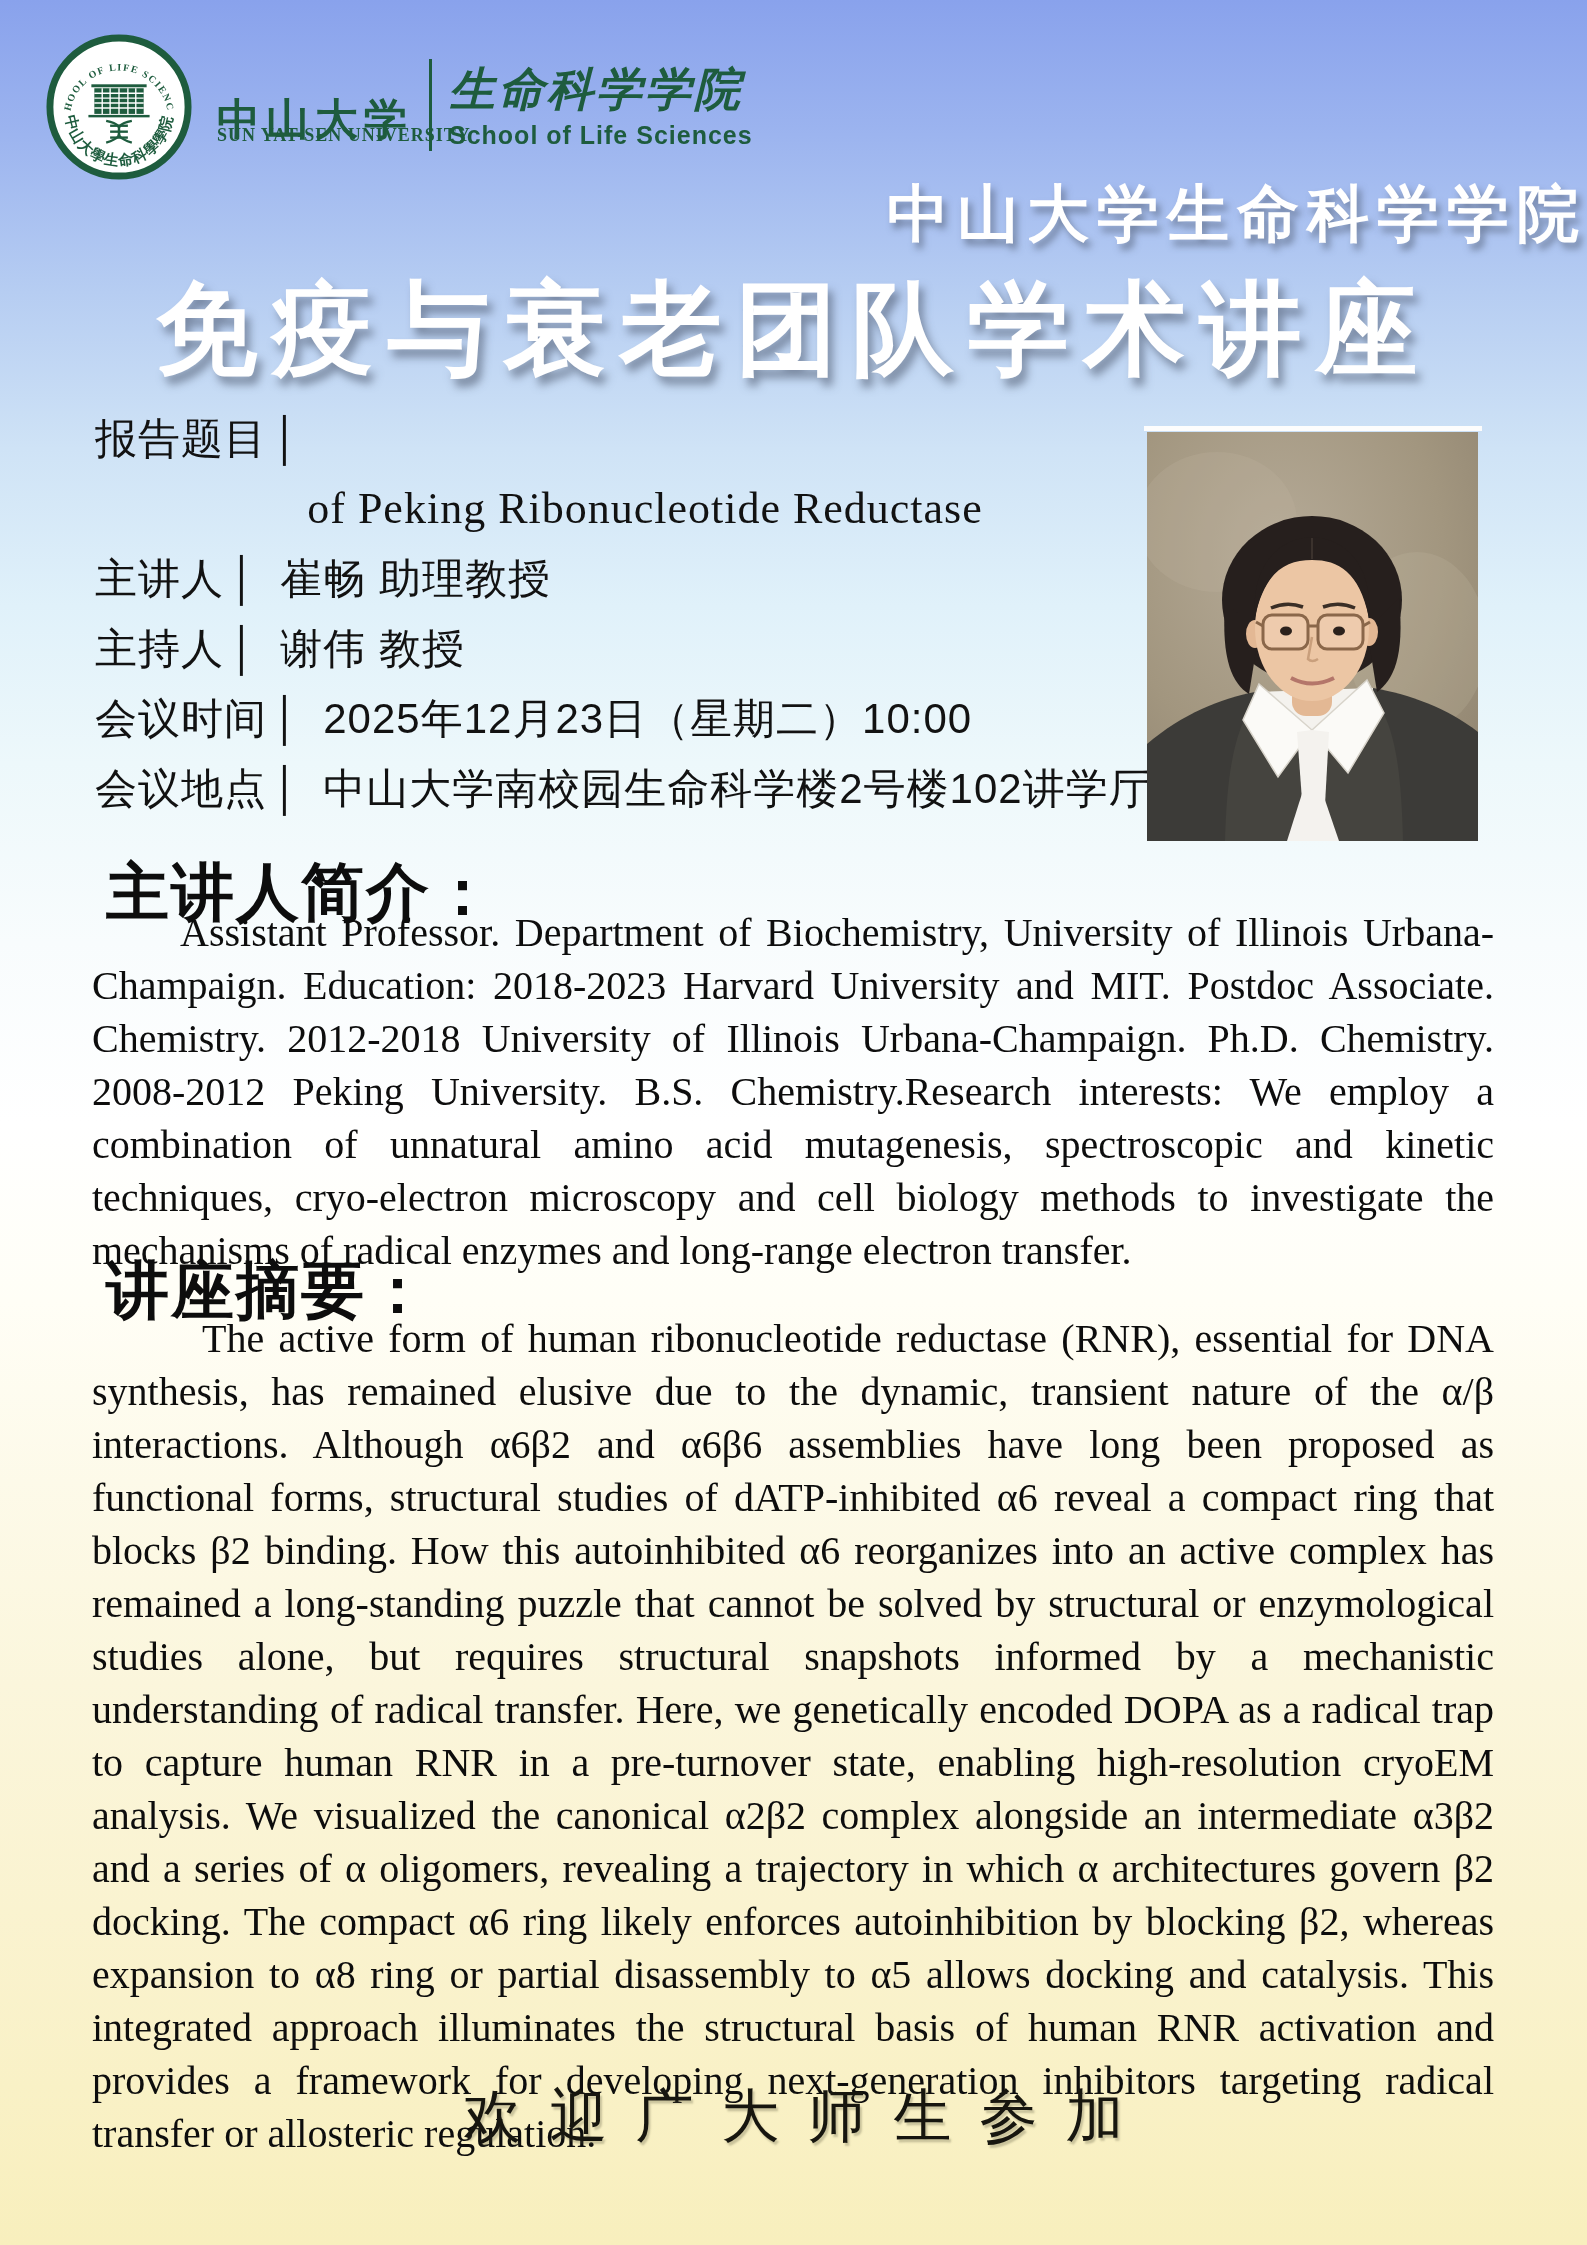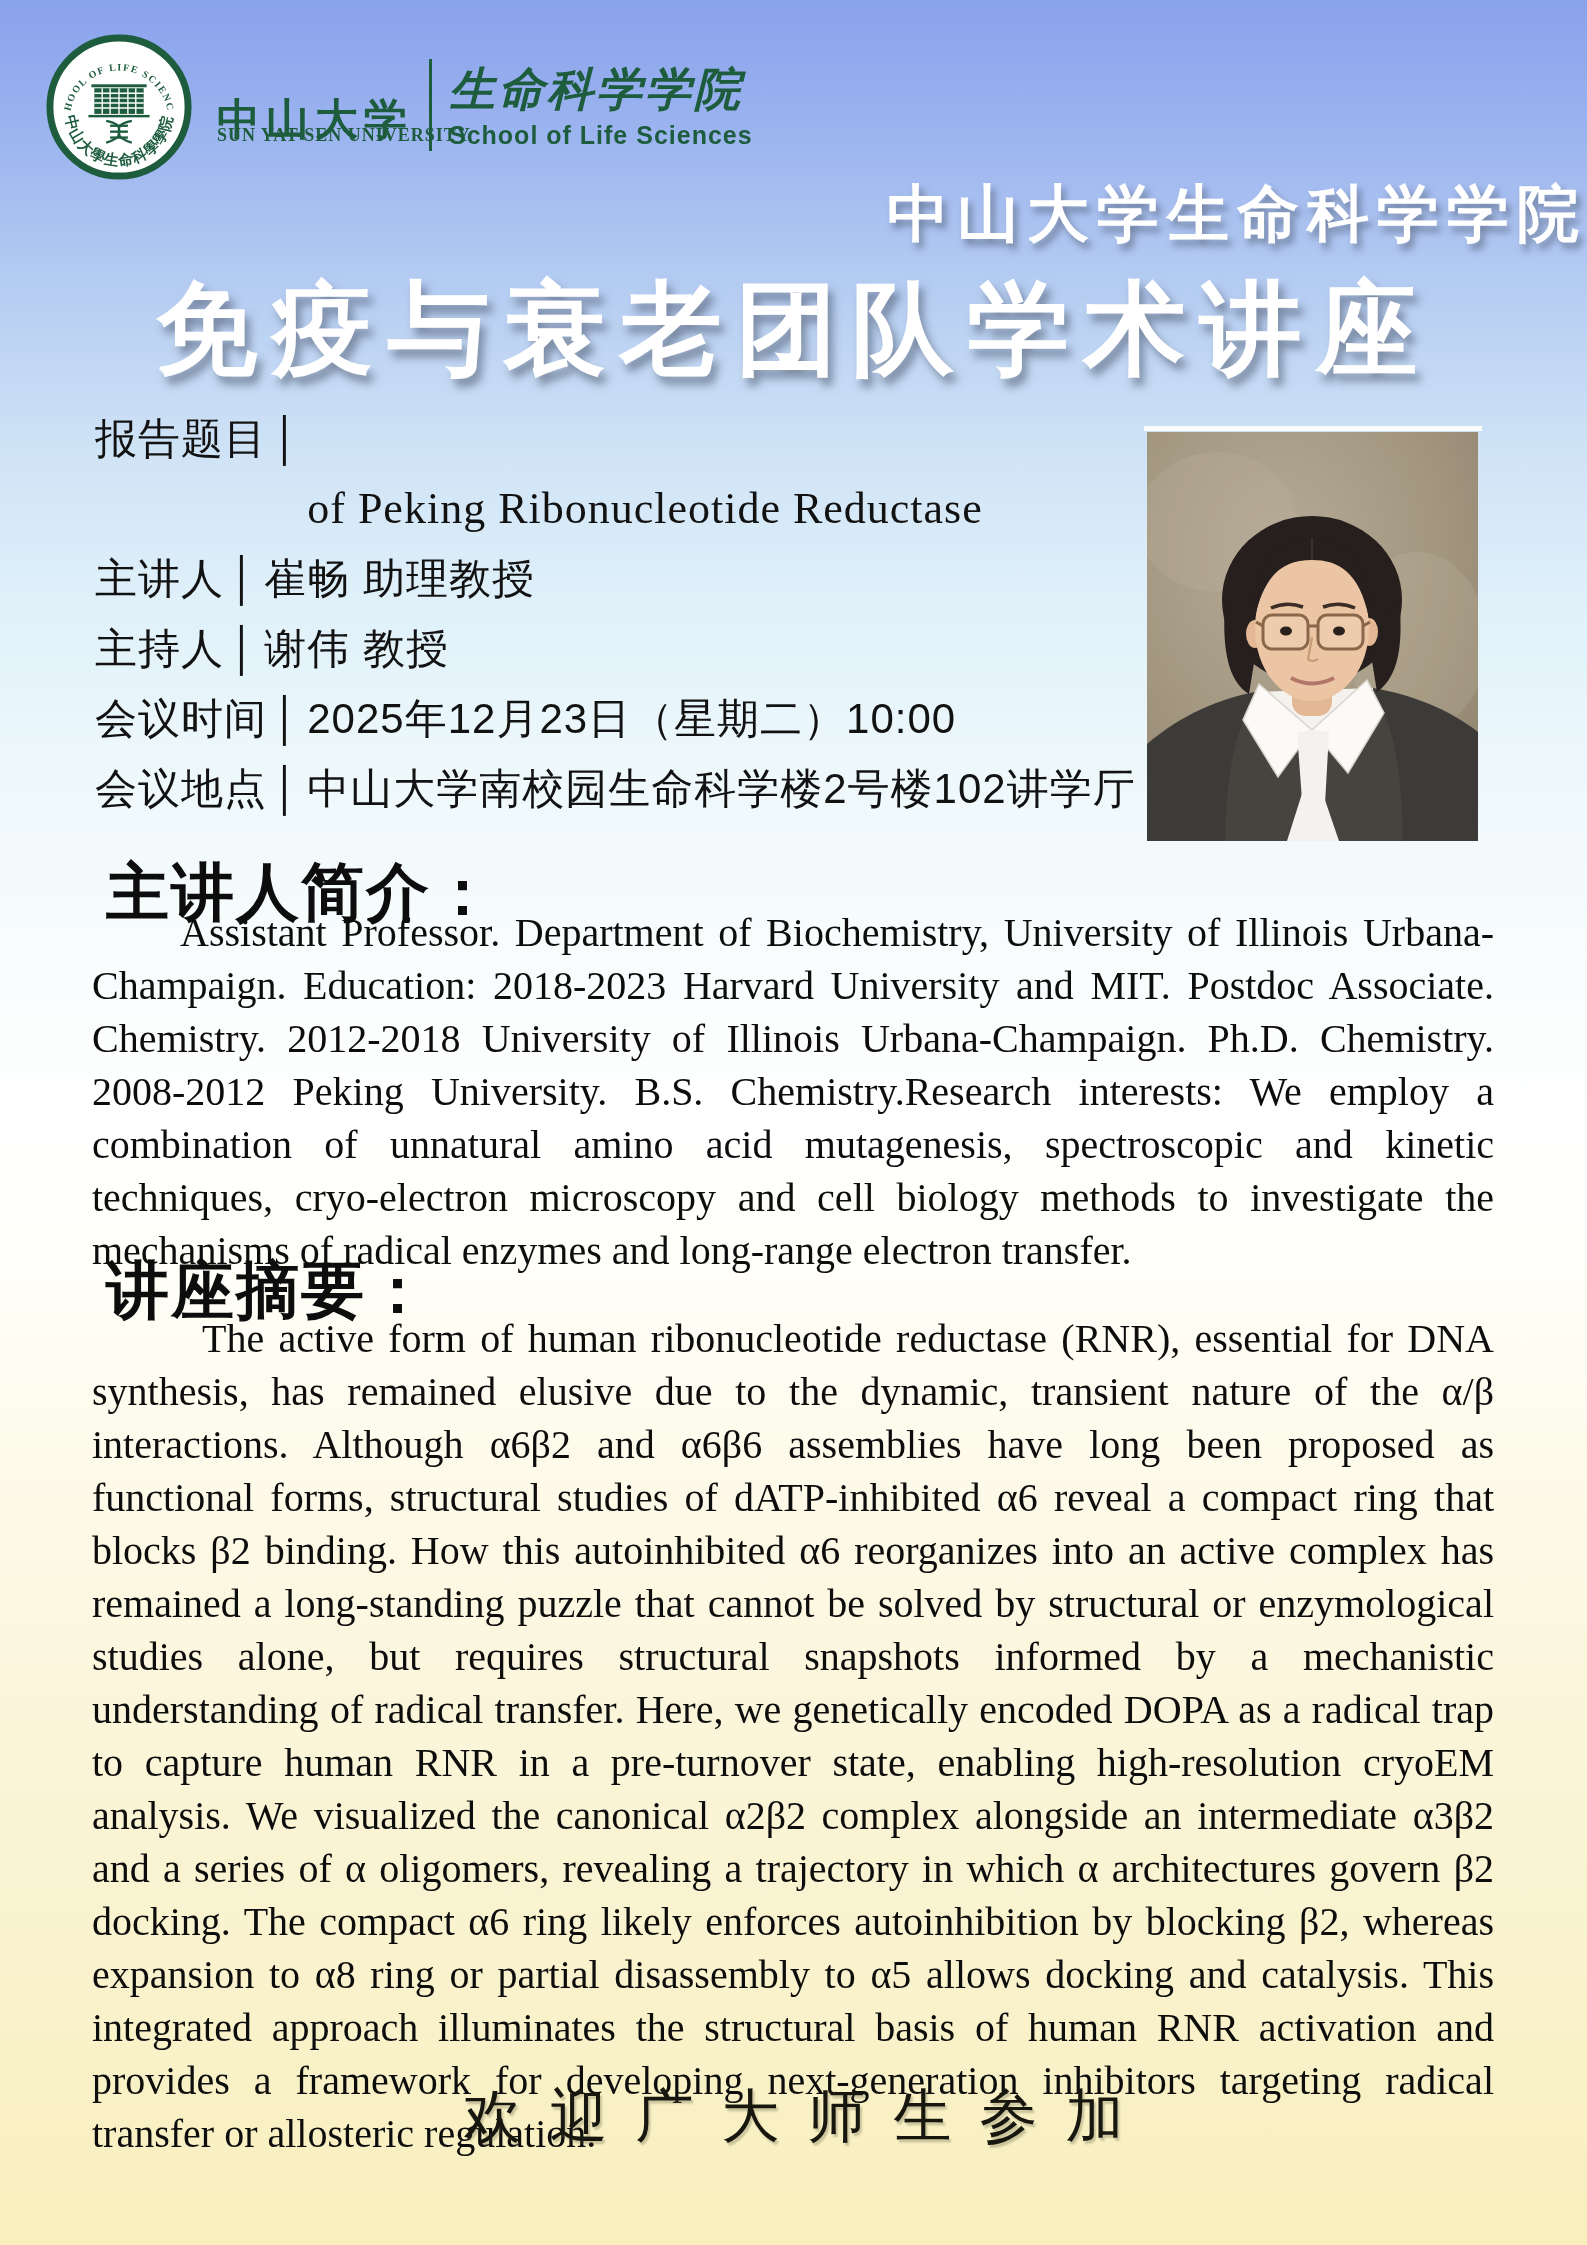--- a/index.html
+++ b/index.html
@@ -59,21 +59,21 @@
     text-shadow:5px 8px 9px rgba(70,80,100,0.55);
   }
   
   .details { position:absolute; left:95px; top:404px; width:1040px; font-size:42px; }
   .detail-row { display:flex; line-height:70px; white-space:nowrap; }
   .detail-label { letter-spacing:1px;text-align:center; }
   .detail-sep { padding:0 8px 0 6px; font-weight:200; }
   .detail-value-en {
     font-family:"Liberation Serif",serif; font-size:44px; letter-spacing:1px;
   }
-  .detail-value-cn { letter-spacing:1px; }
+  .detail-value-cn { letter-spacing:1px;margin-left:16px; }
   
   .photo-topline { position:absolute; left:1144px; top:426px; width:338px; height:5px; background:#fdfdfd; }
   .photo { position:absolute; left:1147px; top:432px; width:331px; height:409px; }
   
   .sec-heading {
     position:absolute; left:106px; font-size:63px; font-weight:bold; color:#0d0d0d;
     letter-spacing:2px;
   }
   .sec-heading.bio { top:850px; }
   .sec-heading.abs { top:1248px; }

